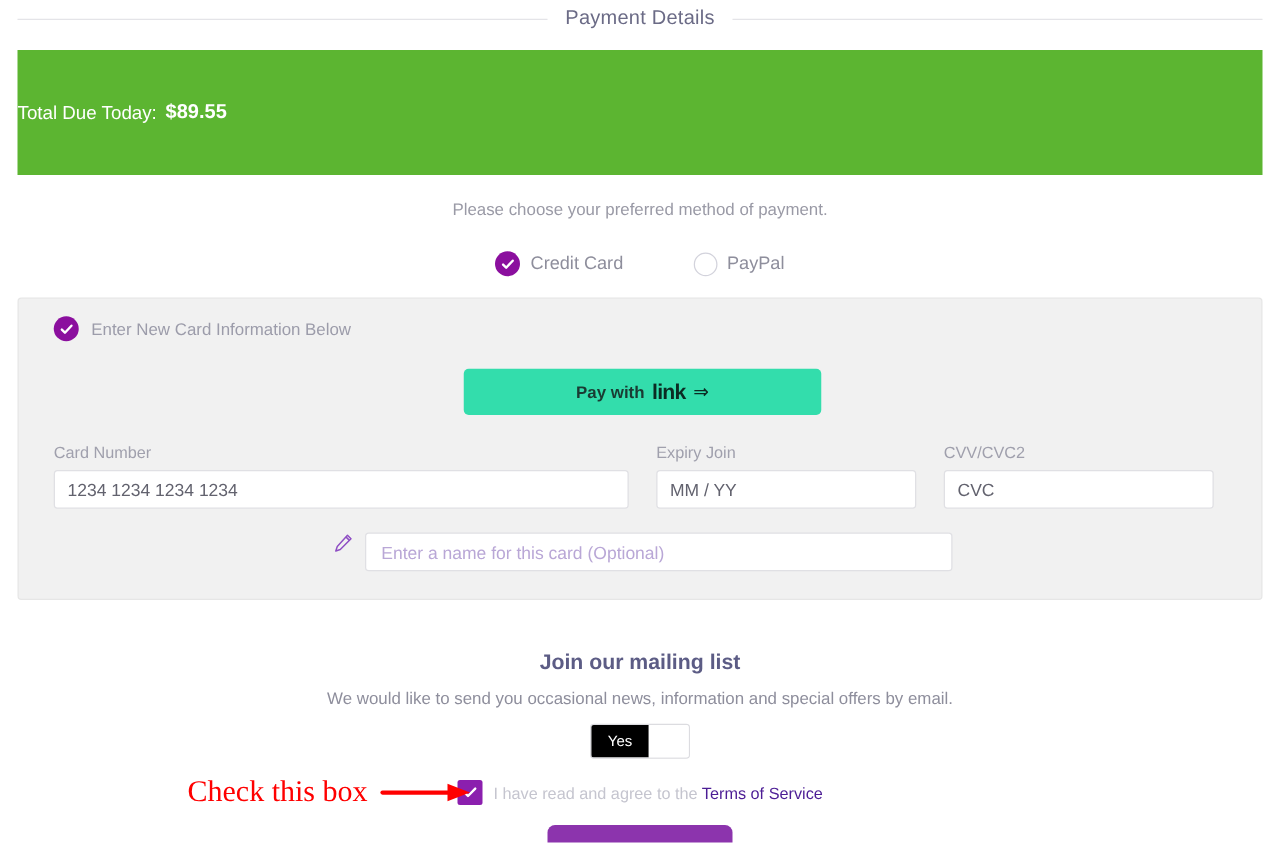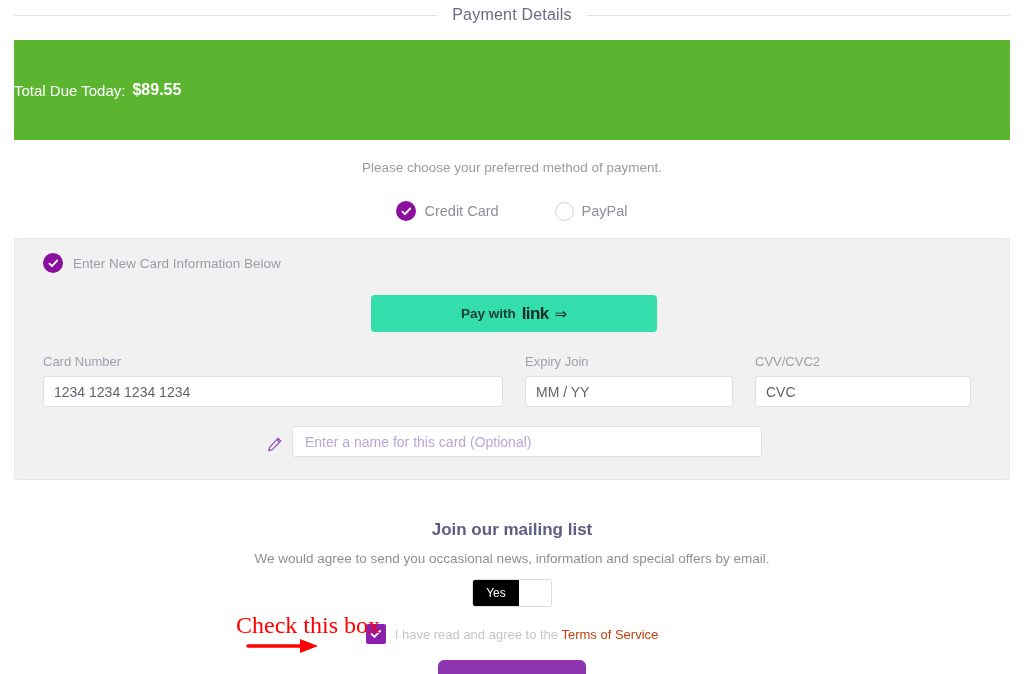--- a/index.html
+++ b/index.html
@@ -182,21 +182,21 @@
     font-size: 14px;
     color: #62626e;
     font-family: "Liberation Sans", sans-serif;
     outline: none;
   }
   .field-input::placeholder { color: #62626e; opacity: 1; }
 
   
   .nickname-row {
     display: flex;
-    align-items: flex-end;
+    align-items: flex-start;
     justify-content: center;
     gap: 9px;
     margin-top: 19px;
   }
   .pencil-icon { flex: 0 0 auto; display: block; }
   .nickname-input {
     width: 470px;
     height: 31px;
     box-sizing: border-box;
     background: #ffffff;
@@ -258,44 +258,44 @@
     display: flex;
     align-items: center;
     justify-content: center;
     gap: 9px;
     position: relative;
   }
   .annotation {
     position: absolute;
     right: calc(50% + 132px);
     display: flex;
+    align-items: center;
     gap: 0;
     white-space: nowrap;
-    flex-direction: column;
   }
   .annotation-text {
     font-family: "Liberation Serif", serif;
     font-size: 24px;
     color: #ff0000;
     line-height: 1;
   }
   .annotation-arrow { display: block; margin-left: 10px; }
 
   .tos-checkbox {
     width: 20px; height: 20px;
     background: #8b1fae;
     border-radius: 2px;
     display: flex;
     align-items: center;
     justify-content: center;
     flex: 0 0 auto;
     cursor: pointer;
   }
   .tos-text { font-size: 13px; color: #c5c5cf; }
-  .tos-link { color: #c2410c; text-decoration: none; }
+  .tos-link { color: #4c1d95; text-decoration: none; }
 
   
   .complete-wrap {
     margin-top: 16px;
     display: flex;
     justify-content: center;
   }
   .complete-btn {
     width: 148px;
     height: 45px;
@@ -394,21 +394,21 @@
         <path d="M12.6 4.1 L15.9 7.4" fill="none" stroke="#8f4fc4" stroke-width="1.4"></path>
       </svg>
     </span>
     <input class="nickname-input" type="text" placeholder="Enter a name for this card (Optional)" style="">
   </div>
 
 </div>
 
 <div class="mailing">
   <div class="mailing-title">Join our mailing list</div>
-  <div class="mailing-sub">We would agree to send you occasional news, information and special offers by email.</div>
+  <div class="mailing-sub">We would like to send you occasional news, information and special offers by email.</div>
   <div class="toggle-wrap">
     <div class="toggle">
       <div class="on">Yes</div>
       <div class="knob"></div>
     </div>
   </div>
 </div>
 
 <div class="terms-row">
 

